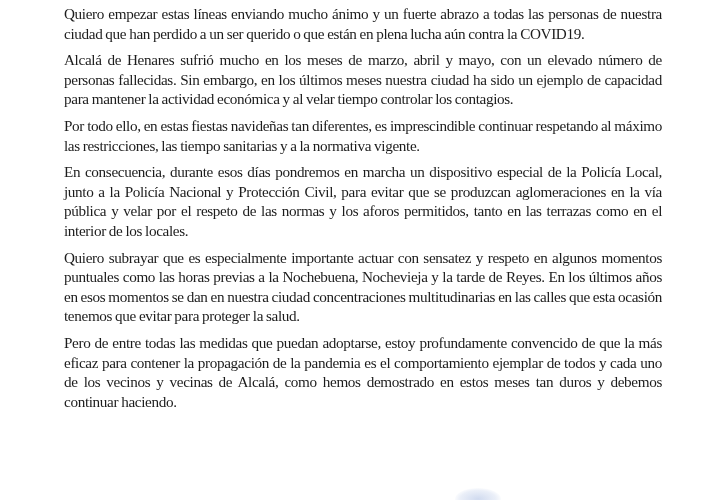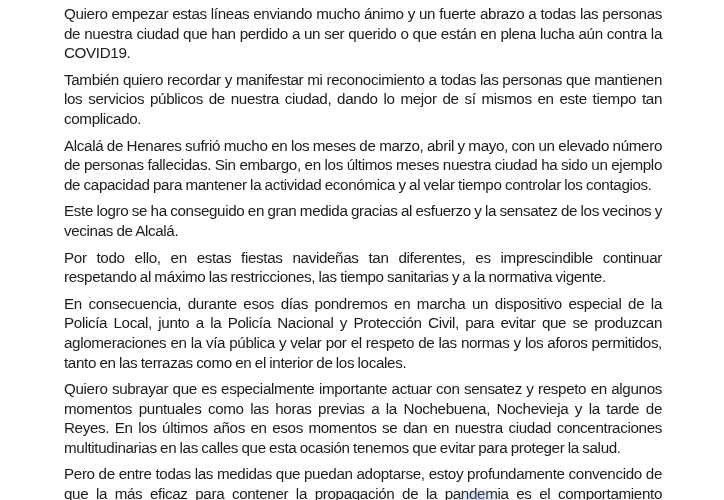--- a/index.html
+++ b/index.html
@@ -22,39 +22,38 @@
       font-family: "Liberation Sans", "DejaVu Sans", sans-serif;
       font-size: 15.2px;
       line-height: 19.6px;
       letter-spacing: -0.35px;
       word-spacing: -0.5px;
     }
     .para {
       margin: 0 0 7px 0;
       text-align: justify;
       text-align-last: left;
+      font-family: Liberation Serif, serif;
     }
     .stamp {
       position: absolute;
       left: 455px;
       top: 488px;
       width: 46px;
       height: 22px;
       border-radius: 50%;
       background: radial-gradient(ellipse at center, rgba(120,150,210,0.35) 0%, rgba(120,150,210,0.15) 55%, rgba(255,255,255,0) 75%);
       pointer-events: none;
     }
   </style>
 </head>
 <body>
 
 <div class="page">
   <p class="para">Quiero empezar estas líneas enviando mucho ánimo y un fuerte abrazo a todas las personas de nuestra ciudad que han perdido a un ser querido o que están en plena lucha aún contra la COVID19.</p>
-  <p class="para">También quiero recordar y manifestar mi reconocimiento a todas las personas que mantienen los servicios públicos de nuestra ciudad, dando lo mejor de sí mismos en este tiempo tan complicado.</p>
   <p class="para">Alcalá de Henares sufrió mucho en los meses de marzo, abril y mayo, con un elevado número de personas fallecidas. Sin embargo, en los últimos meses nuestra ciudad ha sido un ejemplo de capacidad para mantener la actividad económica y al velar tiempo controlar los contagios.</p>
-  <p class="para">Este logro se ha conseguido en gran medida gracias al esfuerzo y la sensatez de los vecinos y vecinas de Alcalá.</p>
   <p class="para">Por todo ello, en estas fiestas navideñas tan diferentes, es imprescindible continuar respetando al máximo las restricciones, las tiempo sanitarias y a la normativa vigente.</p>
   <p class="para">En consecuencia, durante esos días pondremos en marcha un dispositivo especial de la Policía Local, junto a la Policía Nacional y Protección Civil, para evitar que se produzcan aglomeraciones en la vía pública y velar por el respeto de las normas y los aforos permitidos, tanto en las terrazas como en el interior de los locales.</p>
   <p class="para">Quiero subrayar que es especialmente importante actuar con sensatez y respeto en algunos momentos puntuales como las horas previas a la Nochebuena, Nochevieja y la tarde de Reyes. En los últimos años en esos momentos se dan en nuestra ciudad concentraciones multitudinarias en las calles que esta ocasión tenemos que evitar para proteger la salud.</p>
   <p class="para">Pero de entre todas las medidas que puedan adoptarse, estoy profundamente convencido de que la más eficaz para contener la propagación de la pandemia es el comportamiento ejemplar de todos  y cada uno de los vecinos y vecinas de Alcalá, como hemos demostrado en estos meses tan duros y debemos continuar haciendo.</p>
 </div>
 
 <div class="stamp"></div>
 
 </body></html>

